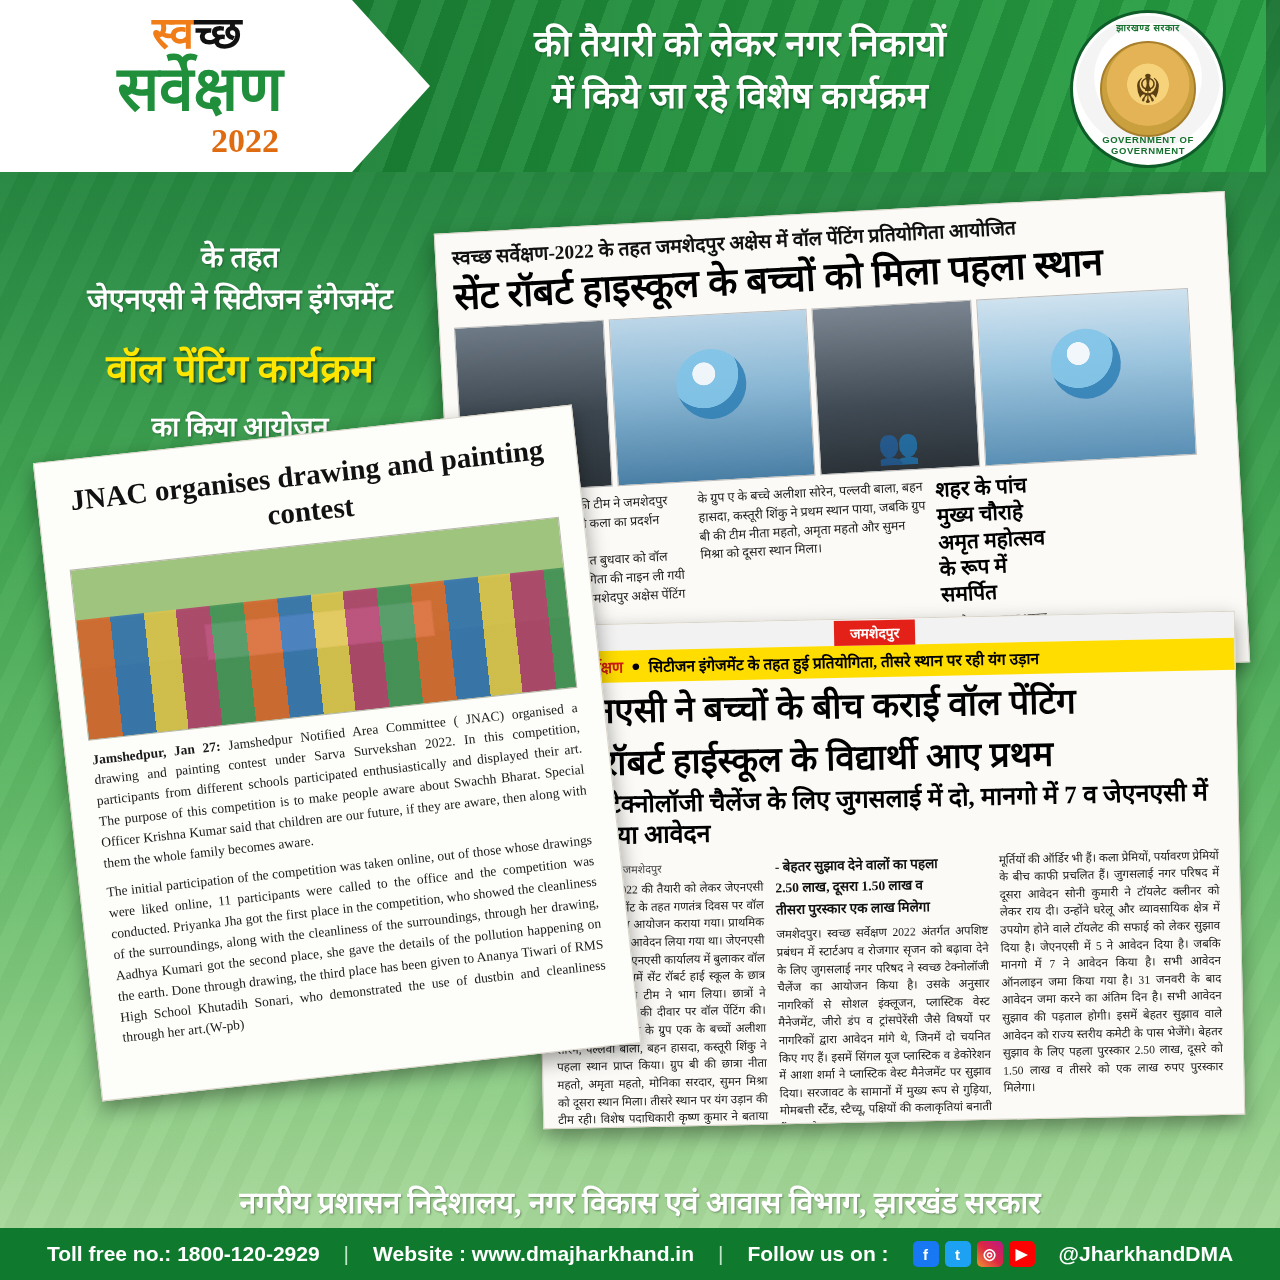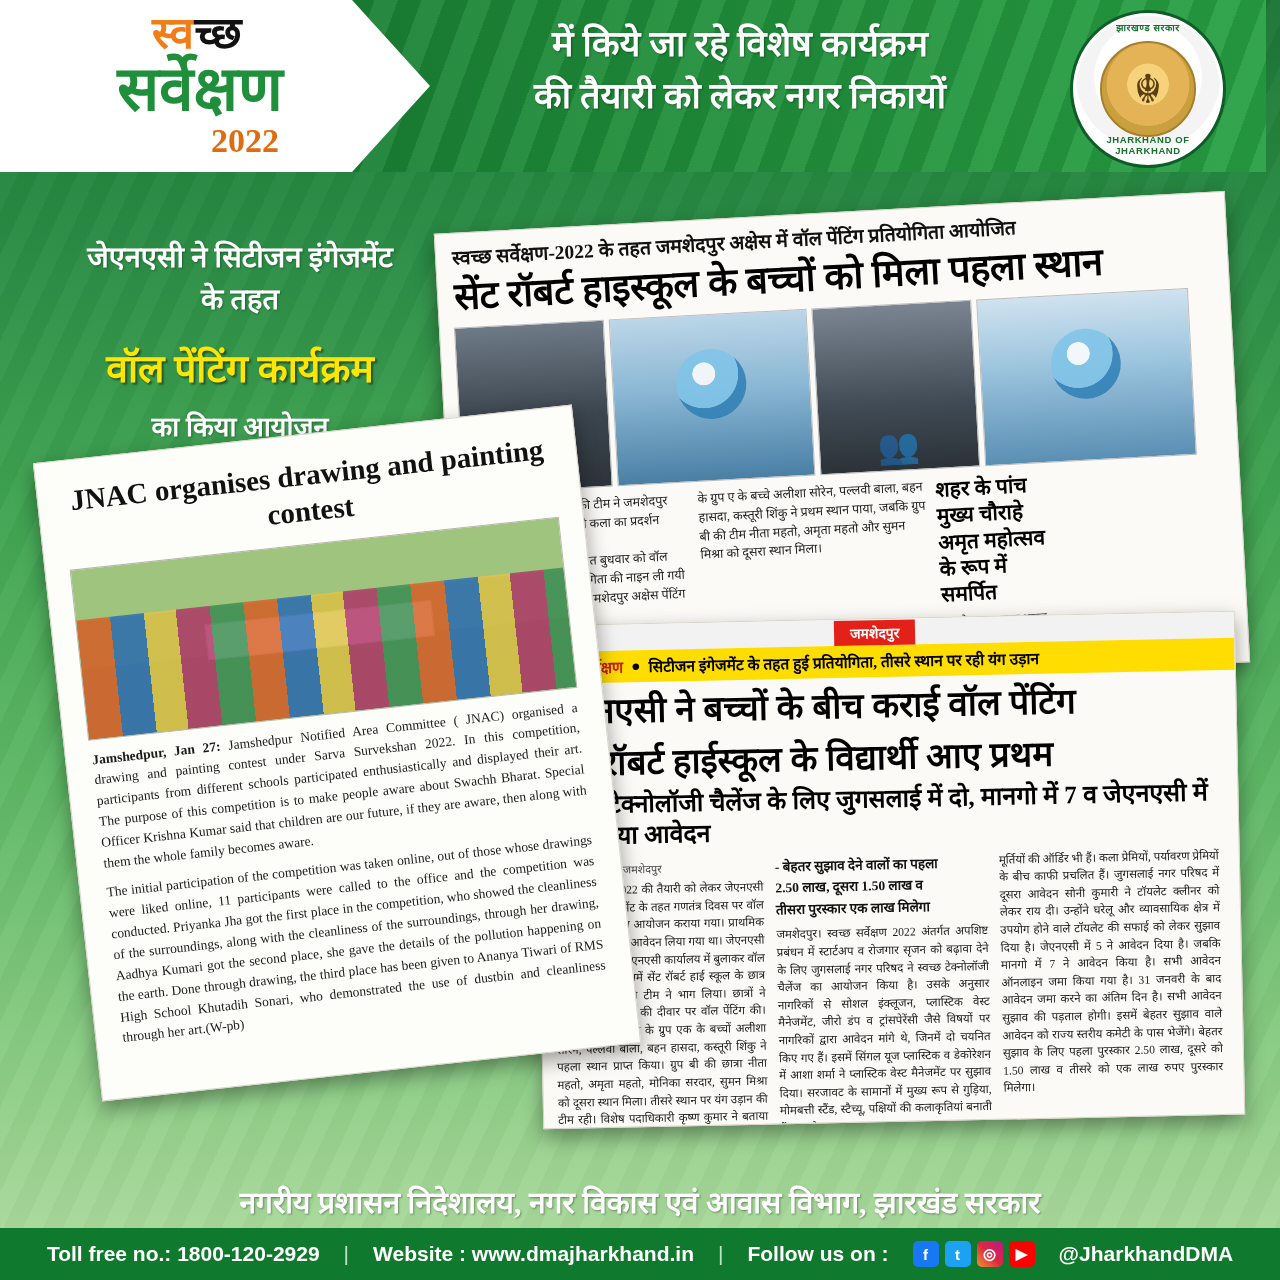--- a/index.html
+++ b/index.html
@@ -236,36 +236,36 @@
   <div class="header">
     <div class="logo-arrow">
       <div class="logo-line1">
         <span class="orange">स्व</span><span>च्छ</span>
       </div>
       <div class="logo-line2">सर्वेक्षण</div>
       <div class="logo-year">2022</div>
     </div>
 
     <div class="header-title">
+      <div>की तैयारी को लेकर नगर निकायों</div>
       <div>में किये जा रहे विशेष कार्यक्रम</div>
-      <div>की तैयारी को लेकर नगर निकायों</div>
     </div>
 
     <div class="emblem">
       <div class="ring-top">झारखण्ड सरकार</div>
       <div class="emblem-core">
         <span class="lion">☬</span>
       </div>
-      <div class="ring-bot">JHARKHAND OF JHARKHAND</div>
+      <div class="ring-bot">GOVERNMENT OF GOVERNMENT</div>
     </div>
   </div>
 
   <div class="left-block">
+    <div class="lb1">के तहत</div>
     <div class="lb1">जेएनएसी ने सिटीजन इंगेजमेंट</div>
-    <div class="lb1">के तहत</div>
     <div class="lb2">वॉल पेंटिंग कार्यक्रम</div>
     <div class="lb3">का किया आयोजन</div>
   </div>
 
   <div class="clip clip-a">
     <div class="kicker">स्वच्छ सर्वेक्षण-2022 के तहत जमशेदपुर अक्षेस में वॉल पेंटिंग प्रतियोगिता आयोजित</div>
     <div class="head">सेंट रॉबर्ट हाइस्कूल के बच्चों को मिला पहला स्थान</div>
     <div class="photo-row">
       <div class="ph ph1">
           <div class="fig">👥</div>

